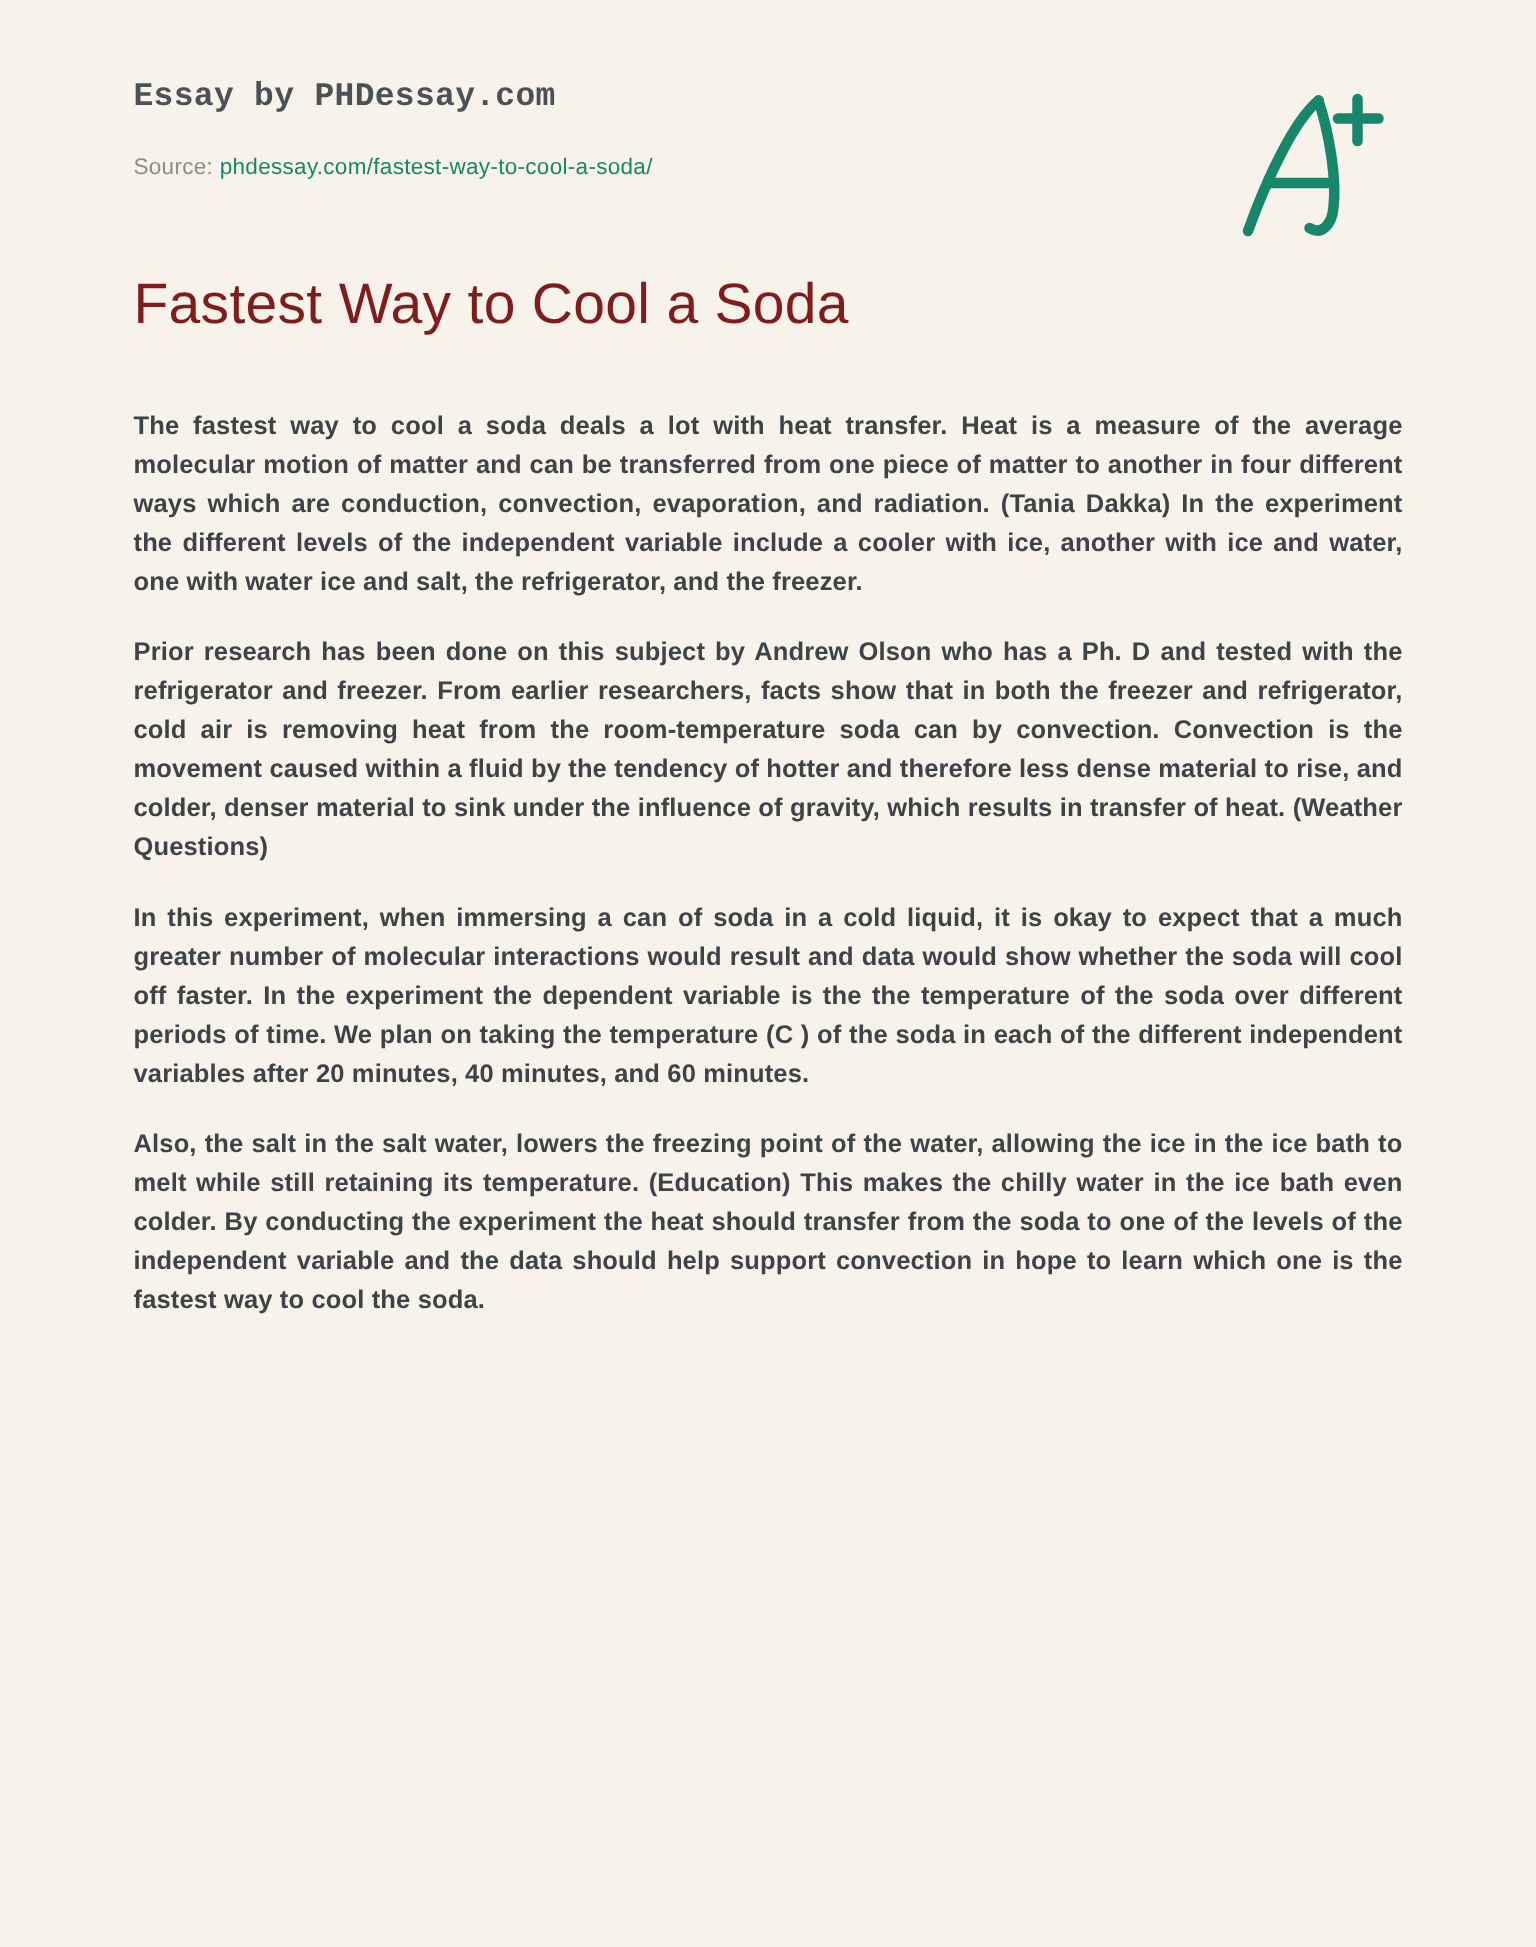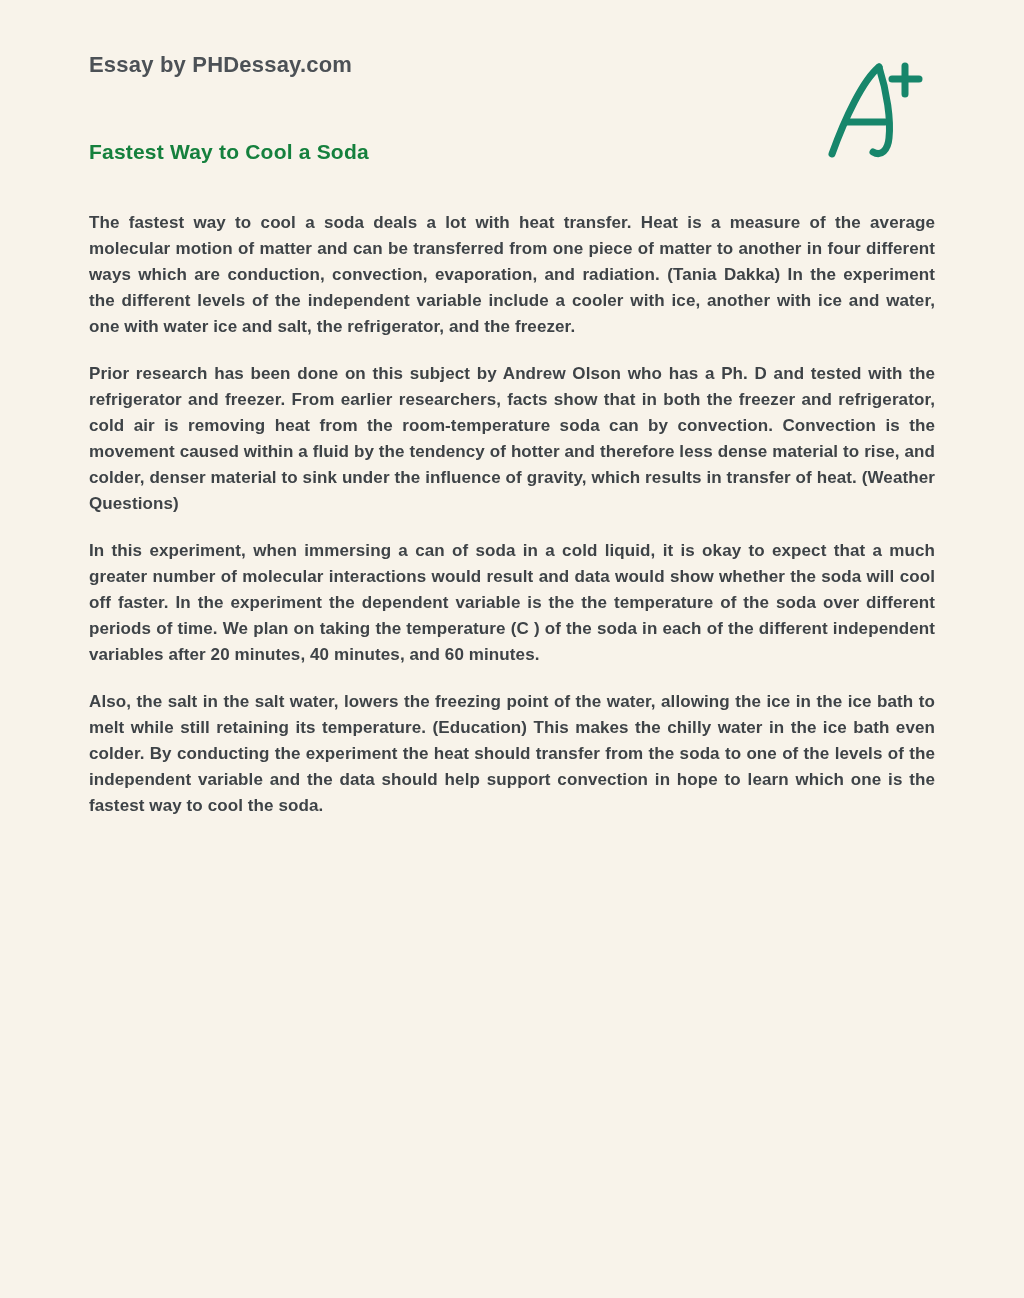--- a/index.html
+++ b/index.html
@@ -20,20 +20,21 @@
   .page {
     padding: 52px 89px 0 89px;
     position: relative;
   }
 
   .byline {
     font-size: 22px;
     font-weight: bold;
     color: #4c5156;
     letter-spacing: 0.2px;
+    font-family: Liberation Mono, monospace;
   }
 
   .source-line {
     margin-top: 26px;
     font-size: 15px;
     color: #8e8c84;
     letter-spacing: 0.2px;
   }
 
   .source-line .source-link {
@@ -45,23 +46,23 @@
   .logo {
     position: absolute;
     top: 58px;
     right: 99px;
     width: 100px;
     height: 104px;
   }
 
   h1.title {
     margin-top: 62px;
-    font-size: 21px;
-    font-weight: bold;
-    color: #15803d;
+    font-size: 38px;
+    font-weight: normal;
+    color: #7f1d1d;
     letter-spacing: 0.2px;
   }
 
   .body-text {
     margin-top: 46px;
   }
 
   .body-text p {
     font-size: 17px;
     line-height: 26px;
@@ -72,20 +73,24 @@
     font-weight: bold;
   }
 </style>
 </head>
 <body>
 
 <div class="page">
 
   <div class="byline">Essay by PHDessay.com</div>
 
+  <div class="source-line">
+    <span>Source:</span>
+    <a class="source-link">phdessay.com/fastest-way-to-cool-a-soda/</a>
+  </div>
 
   <div class="logo">
     <svg width="100" height="104" viewBox="0 0 100 104" aria-hidden="true">
       <g fill="none" stroke="#17866b" stroke-width="7" stroke-linecap="round" stroke-linejoin="round">
         <path d="M7 96 C 20 60, 38 22, 54 9"></path>
         <path d="M54 9 C 62 34, 66 62, 64 80 C 63 92, 56 99, 48 94"></path>
         <path d="M21 64 L 60 64"></path>
         <path d="M80 8 L 80 36"></path>
         <path d="M67 21 L 94 21"></path>
       </g>

